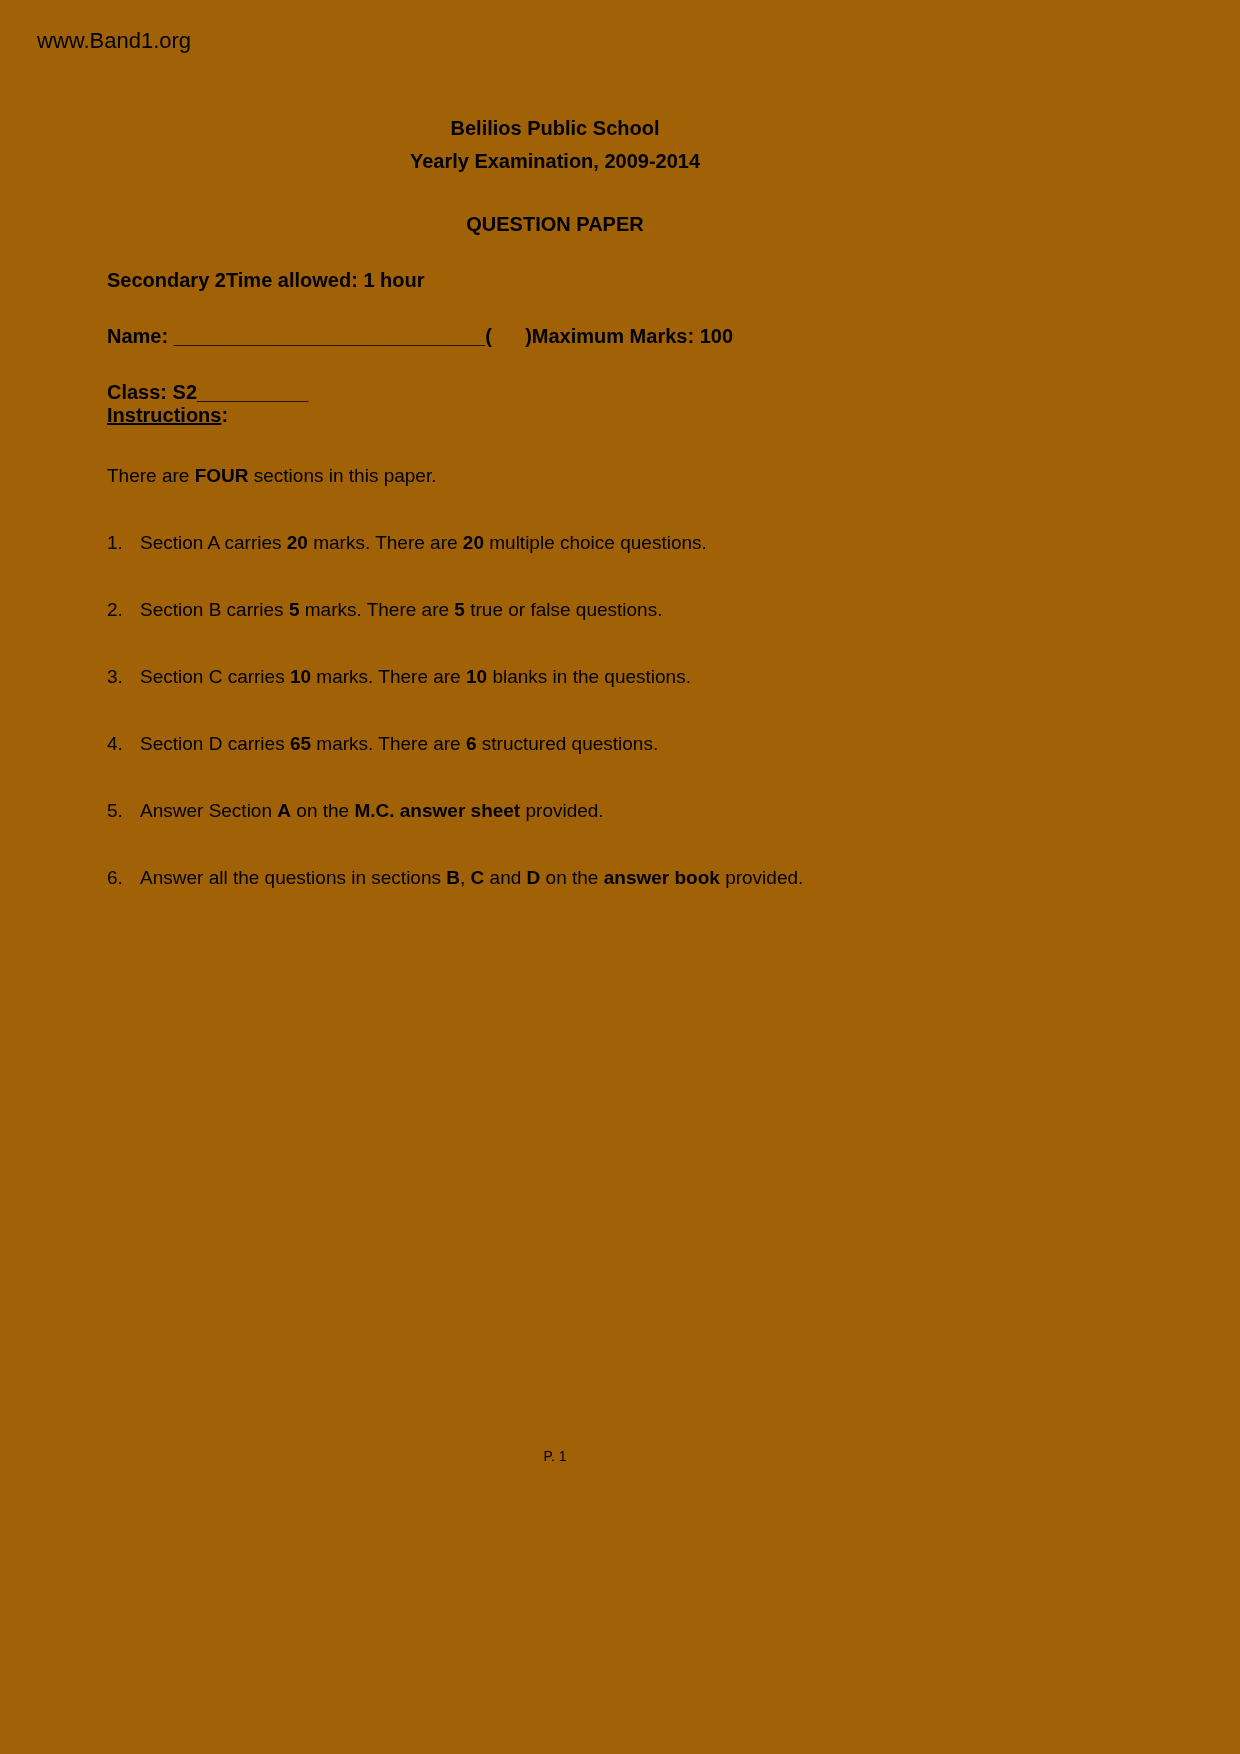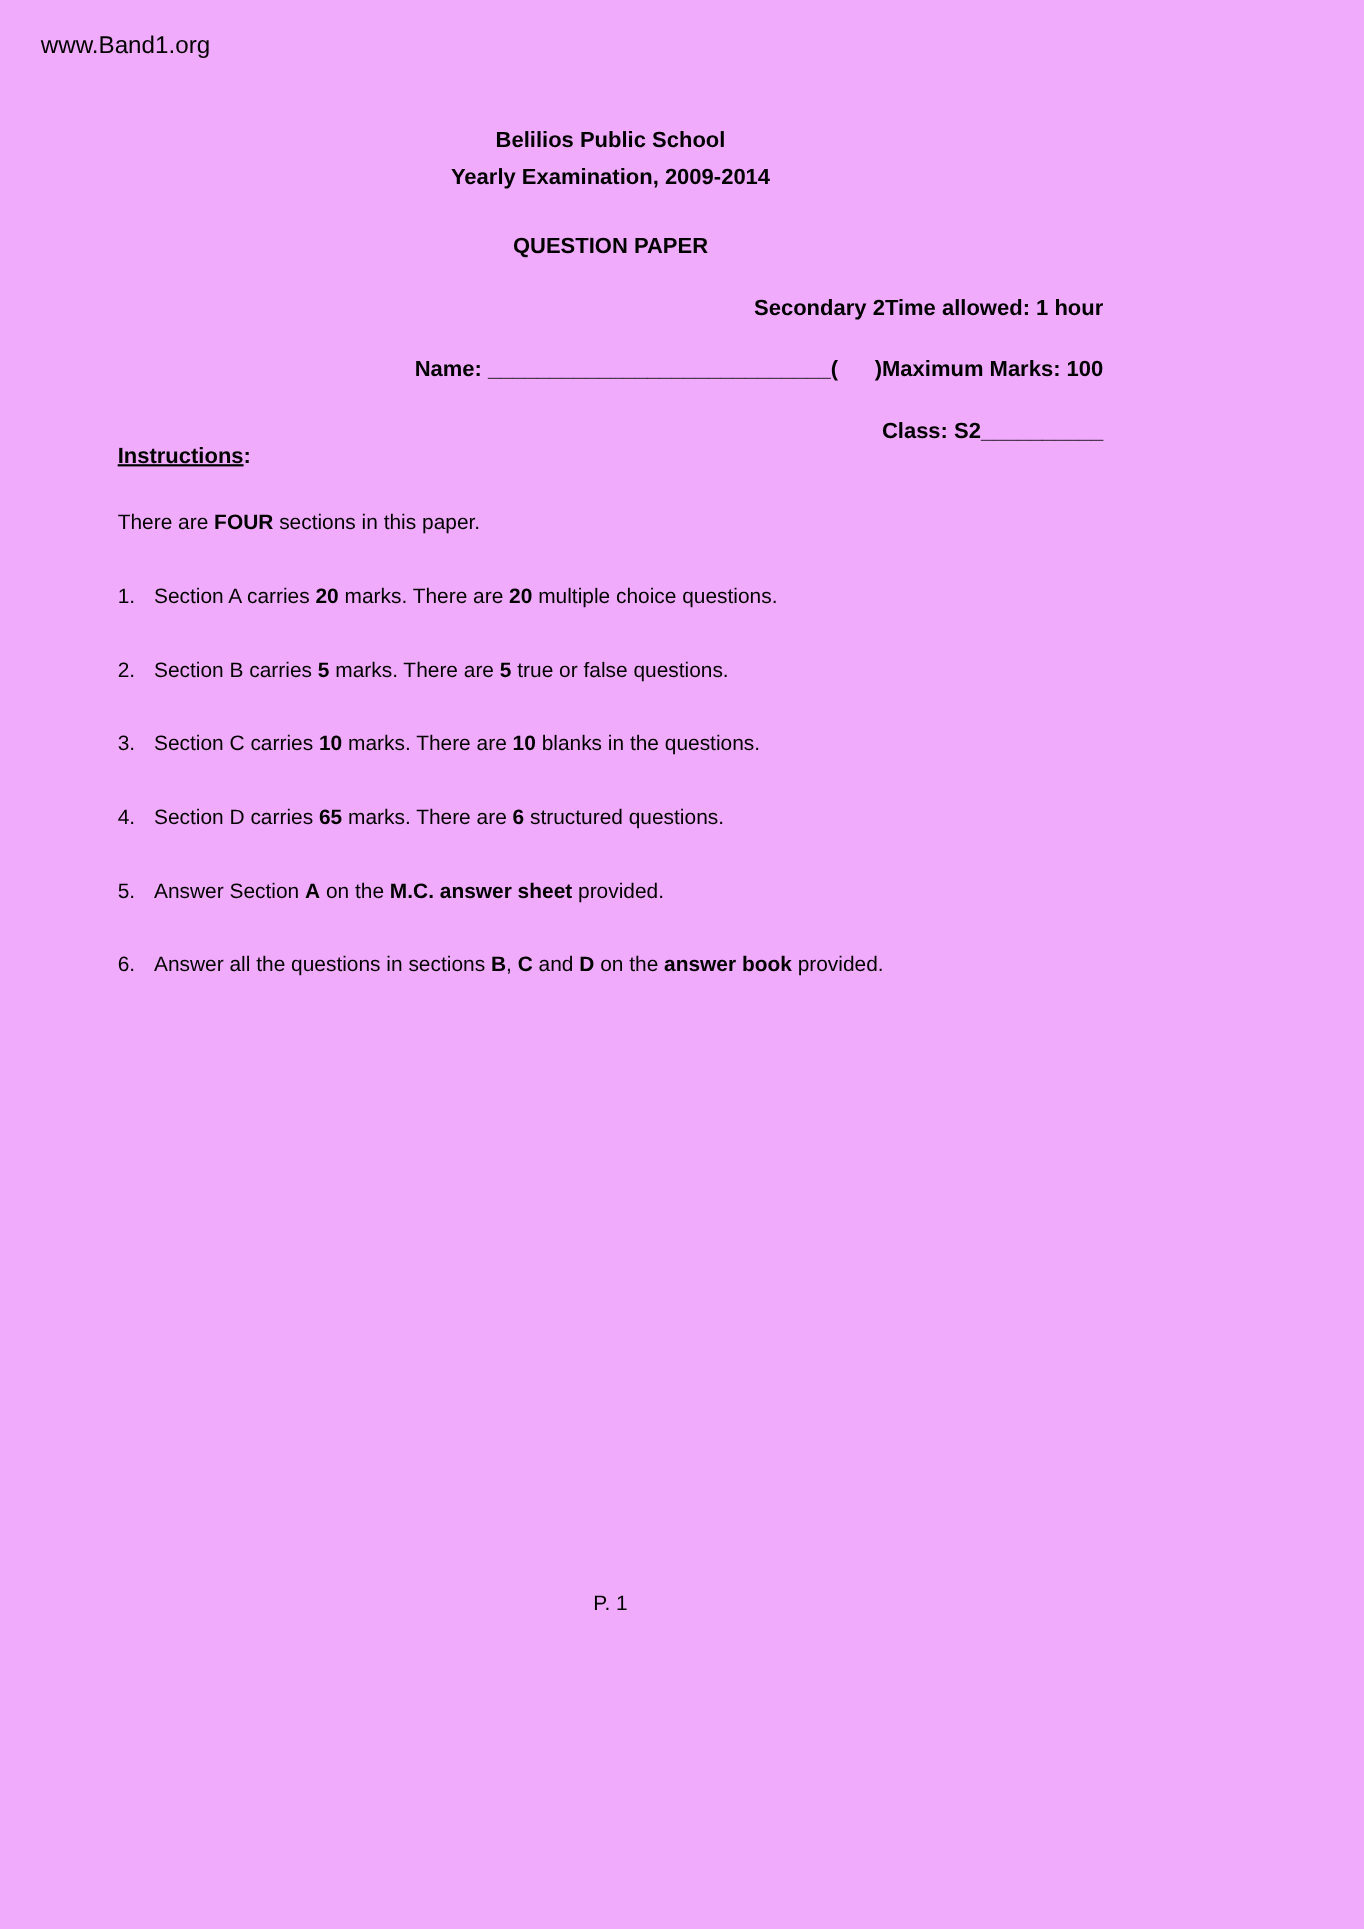--- a/index.html
+++ b/index.html
@@ -2,60 +2,60 @@
 <html><head>
 <meta charset="utf-8">
 <style>
   * { margin: 0; padding: 0; box-sizing: border-box; }
   html, body { background: #ffffff; }
   .page {
     position: relative;
     width: 1240px;
     height: 1754px;
     margin: 0 auto;
-    background: #f0abfc;
+    background: #a16207;
     color: #000000;
     font-family: "Liberation Sans", "DejaVu Sans", sans-serif;
     font-size: 19px;
     padding: 0 237px 0 107px;
     overflow: hidden;
   }
   .watermark {
     position: absolute;
     left: 37px;
     top: 28px;
     font-size: 22px;
     font-weight: 400;
   }
   .h { font-weight: 700; font-size: 20px; }
   .title-block { padding-top: 112px; text-align: center; }
   .title-block .h { line-height: 33px; }
   .paper-type { text-align: center; margin-top: 35px; }
   .info { margin-top: 33px; }
   .info .row {
     display: flex;
-    justify-content: flex-end;
+    justify-content: flex-start;
     align-items: baseline;
   }
   .info .row + .row { margin-top: 33px; }
   .instructions { }
   .u { text-decoration: underline; }
   .intro { margin-top: 36px; line-height: 26px; }
   .ins-list { margin-top: 2px; }
   .ins-item { display: flex; margin-top: 41px; line-height: 26px; }
   .ins-item .num { width: 33px; flex: none; }
   .ins-item .txt { flex: 1; }
   .b { font-weight: 700; text-align: center; }
   .page-number {
     position: absolute;
     top: 1448px;
     left: 107px;
     width: 896px;
     text-align: center;
-    font-size: 19px;
+    font-size: 14px;
   }
 </style>
 </head>
 <body>
 
 <div class="page">
 
   <div class="watermark">www.Band1.org</div>
 
   <header class="title-block">

